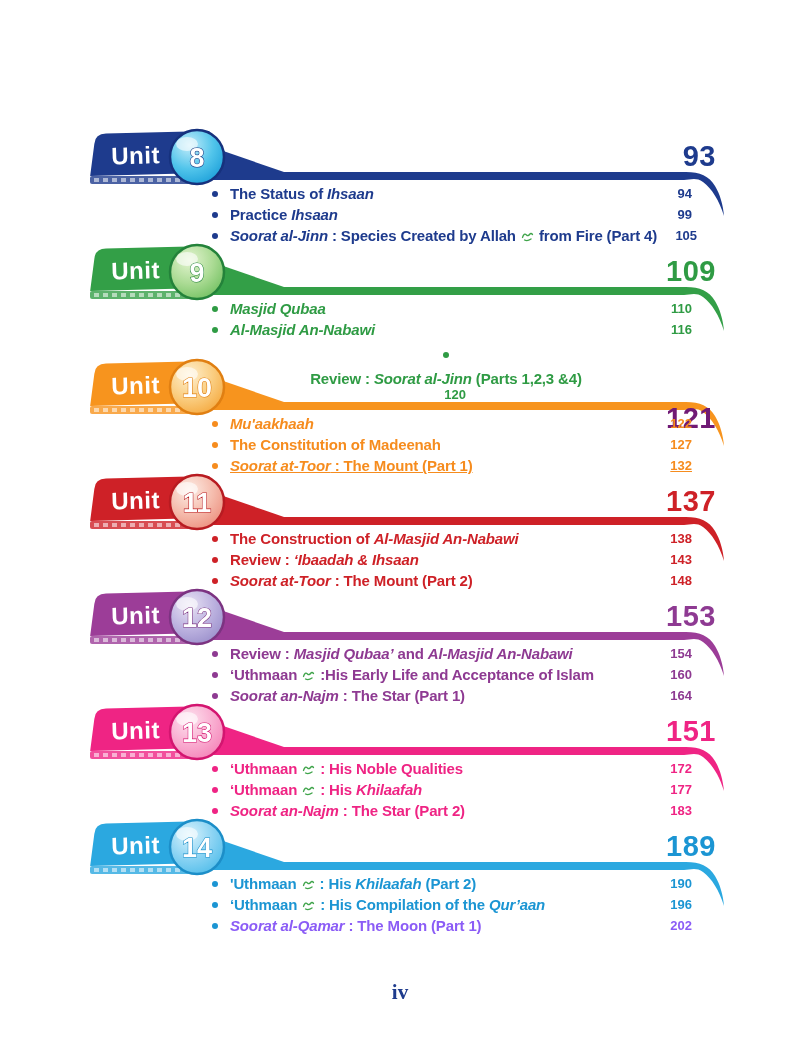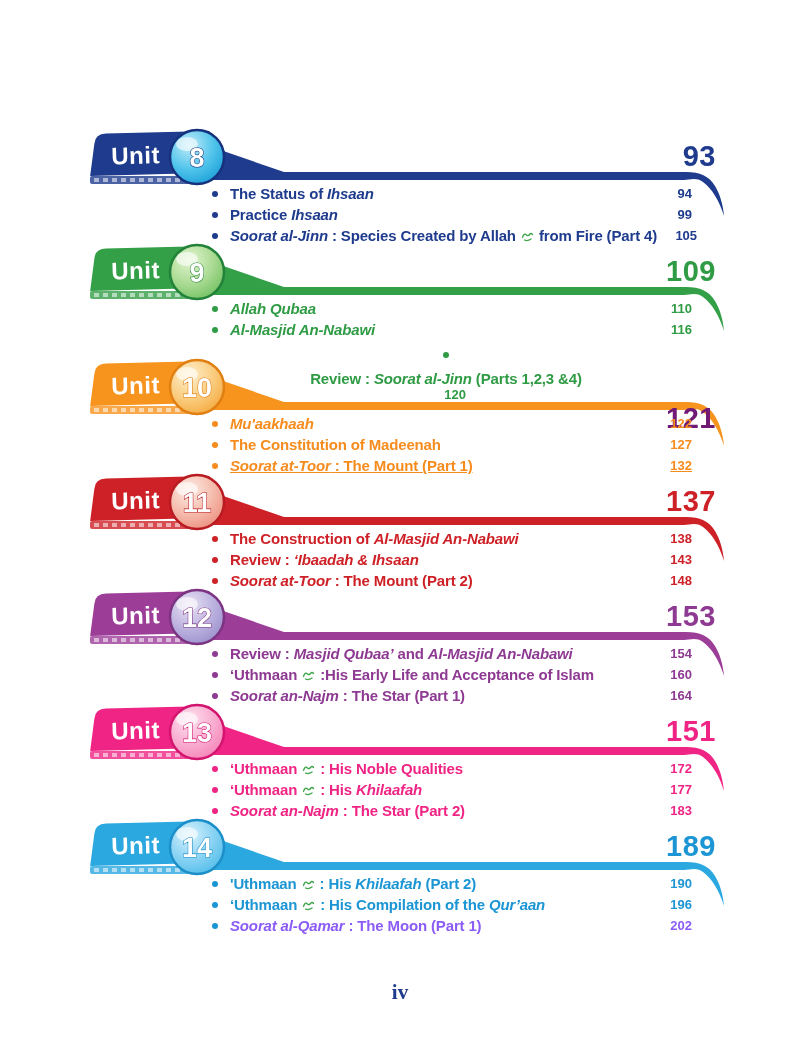--- a/index.html
+++ b/index.html
@@ -101,21 +101,21 @@
           <circle cx="109" cy="28" r="27" fill="url(#sph1)" stroke="#23823A" stroke-width="2.5"></circle>
           <ellipse cx="99" cy="15" rx="11" ry="7" fill="rgba(255,255,255,0.6)"></ellipse>
           <text x="109" y="38" text-anchor="middle" font-size="27" font-weight="bold" fill="#ffffff" stroke="#23823A" stroke-width="1.1" paint-order="stroke">9</text>
         </svg>
         <div class="unit-num" style="color: rgb(47, 155, 68);">109</div>
         <ul class="entries">
           <li class="row" style="color: rgb(47, 155, 68);">
             <span class="bcell">
               <span class="bdot" style="background: rgb(47, 155, 68);"></span>
             </span>
-            <span class="etext"><i>Allah Qubaa</i></span>
+            <span class="etext"><i>Masjid Qubaa</i></span>
             <span class="epage">110</span>
           </li>
           <li class="row" style="color: rgb(47, 155, 68);">
             <span class="bcell">
               <span class="bdot" style="background: rgb(47, 155, 68);"></span>
             </span>
             <span class="etext"><i>Al-Masjid An-Nabawi</i></span>
             <span class="epage">116</span>
           </li>
           <li class="row" style="color: rgb(47, 155, 68); flex-direction: column;">

